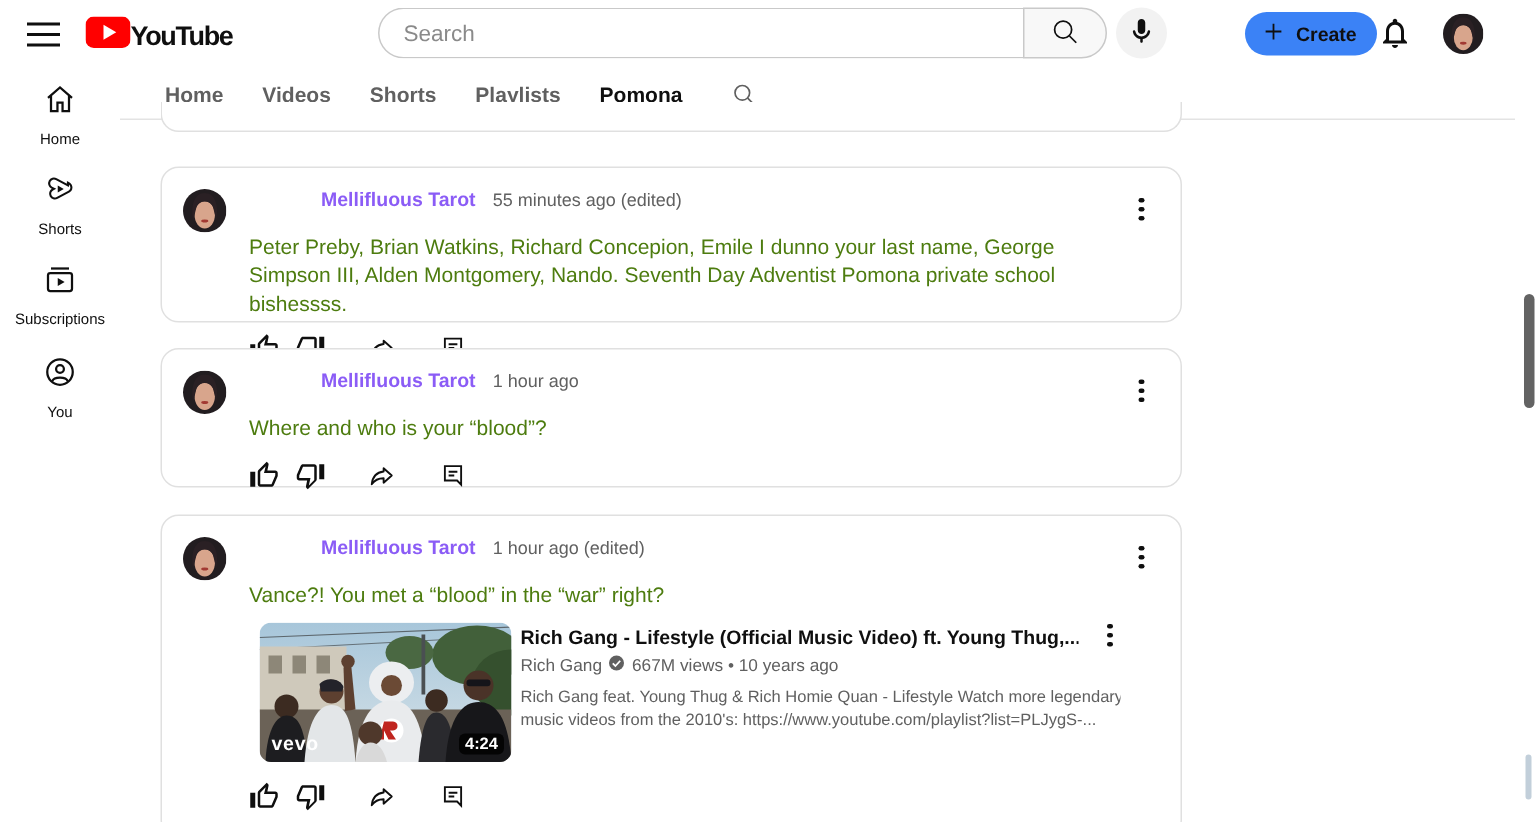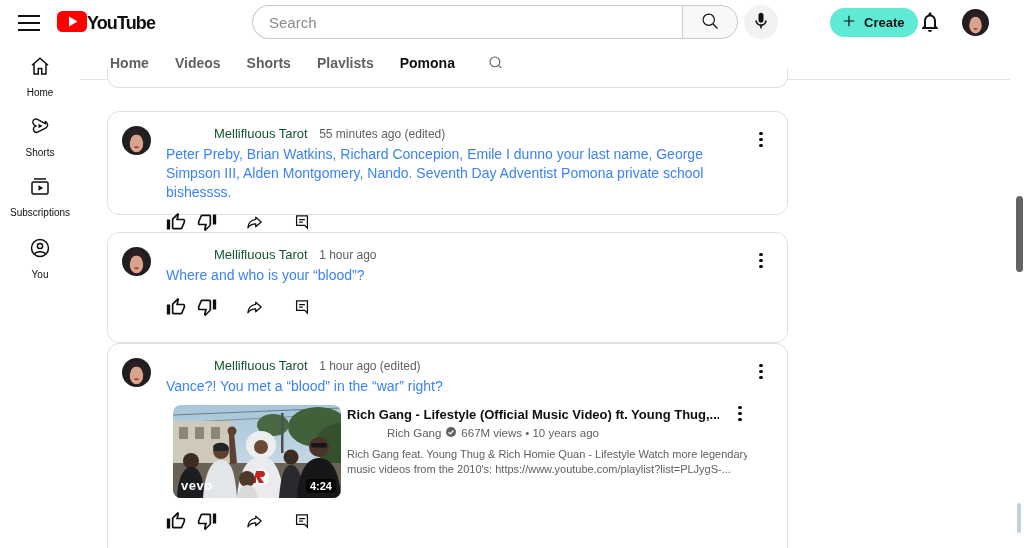--- a/index.html
+++ b/index.html
@@ -16,21 +16,21 @@
   #search-wrap { position:absolute; left:252px; top:5px; height:48px; display:flex; }
   #search-input { width:430px; height:34px; border:1px solid #c9c9c9; border-right:none;
                   border-radius:17px 0 0 17px; padding:0 16px; font-size:15px; outline:none;
                   font-family:"Liberation Sans",sans-serif; color:#0f0f0f; }
   #search-input::placeholder { color:#8a8a8a; }
   #search-btn { width:56px; height:34px; border:1px solid #c9c9c9; background:#f8f8f8;
                 border-radius:0 17px 17px 0; display:flex; align-items:center; justify-content:center; cursor:pointer; }
   #mic-btn { position:absolute; left:744px; top:5px; width:34px; height:34px; border-radius:50%;
              background:#f2f2f2; border:none; display:flex; align-items:center; justify-content:center; cursor:pointer; }
   #create-btn { position:absolute; left:830px; top:8px; height:29px; padding:0 14px 0 10px; border:none;
-                border-radius:15px; background:#5eead4; display:flex; align-items:center; gap:6px;
+                border-radius:15px; background:#3b82f6; display:flex; align-items:center; gap:6px;
                 font-size:13px; font-weight:bold; color:#0f0f0f; cursor:pointer; font-family:"Liberation Sans",sans-serif; }
   #bell-btn { position:absolute; left:917px; top:10px; width:26px; height:26px; background:none; border:none; cursor:pointer; }
   .avatar-photo { border-radius:50%; overflow:hidden; display:block; }
   #masthead-avatar { position:absolute; left:962px; top:9px; width:27px; height:27px; cursor:pointer; }
 
   
   #sidebar { position:absolute; left:0; top:46px; width:80px; height:502px; background:#fff; }
   .side-item { position:absolute; left:0; width:80px; display:flex; flex-direction:column;
                align-items:center; gap:5px; cursor:pointer; }
   .side-item .lbl { font-size:10px; color:#0f0f0f; }
@@ -45,23 +45,23 @@
   .tab.active::after { content:""; position:absolute; left:0; right:0; bottom:0; height:3px; background:#0f0f0f; }
   #tab-search { margin-left:6px; cursor:pointer; display:flex; align-items:center; }
 
   
   .card { position:absolute; left:107px; width:681px; background:#fff;
           border:1px solid #e0e0e0; border-radius:12px; }
   #card-partial { top:68px; height:20px; border-top:none; border-radius:0 0 12px 12px; }
   .post-avatar { position:absolute; left:14px; top:14px; width:29px; height:29px; cursor:pointer; }
   .post-main { margin:13px 70px 0 58px; }
   .post-head { line-height:16px; }
-  .author { font-size:13px; font-weight:normal; color:#14532d; cursor:pointer;padding-left:48px; }
+  .author { font-size:13px; font-weight:bold; color:#8b5cf6; cursor:pointer;padding-left:48px; }
   .ptime { font-size:12px; color:#606060; margin-left:7px; }
-  .post-text { margin-top:3px; font-size:14px; line-height:19px; color:#3b82f6; max-width:560px; }
+  .post-text { margin-top:14px; font-size:14px; line-height:19px; color:#4d7c0f; max-width:560px; }
   .kebab { position:absolute; right:17px; top:19px; width:18px; height:18px; background:none; border:none;
            cursor:pointer; display:flex; flex-direction:column; align-items:center; gap:2.6px; padding-top:1px; }
   .kebab i { width:3.2px; height:3.2px; border-radius:50%; background:#0f0f0f; }
   .actions { display:flex; align-items:center; height:20px; }
   .act { background:none; border:none; cursor:pointer; color:#0f0f0f; display:flex; align-items:center; padding:0; }
   .act + .act { margin-left:11px; }
   .act.share { margin-left:27px; }
   .act.comment { margin-left:27px; }
   #card1 .actions { margin-top:10px; }
   #card2 .actions { margin-top:12px; }
@@ -71,21 +71,21 @@
   .attachment { margin-top:9px; margin-left:7px; width:576px; position:relative; display:flex; }
   .thumb { position:relative; width:168px; height:93px; border-radius:8px; overflow:hidden; flex:none; cursor:pointer; }
   .thumb svg { display:block; }
   .vevo { position:absolute; left:8px; bottom:5px; color:#fff; font-weight:bold; font-size:13px;
           letter-spacing:0.5px; }
   .duration { position:absolute; right:5px; bottom:5px; background:rgba(0,0,0,0.82); color:#fff;
               font-size:11px; font-weight:bold; padding:1px 4px; border-radius:4px; }
   .vinfo { margin-left:6px; padding-top:1px; width:400px; }
   .vtitle { font-size:13px; font-weight:bold; color:#0f0f0f; line-height:17px; white-space:nowrap;
             overflow:hidden; max-width:372px; cursor:pointer; }
-  .vby { margin-top:3px; font-size:11.5px; color:#606060; display:flex; align-items:center; gap:4px;margin-left:40px; }
+  .vby { margin-top:3px; font-size:11.5px; color:#606060; display:flex; align-items:center; gap:4px; }
   .vdesc { margin-top:7px; font-size:11px; line-height:15px; color:#606060; }
   .vdesc div { white-space:nowrap; overflow:hidden; max-width:400px; }
   .vkebab { top:0; right:0; }
 
   
   #scroll-thumb { position:absolute; right:1px; top:196px; width:7px; height:76px; background:#636363; border-radius:4px; }
   #mini-scroll { position:absolute; right:3px; top:503px; width:4px; height:30px; background:#c2cfda; border-radius:2px; }
 </style>
 </head>
 <body>
@@ -242,21 +242,21 @@
       <button class="act comment">
         <svg width="20" height="20" viewBox="0 0 24 24" fill="none" stroke="#0f0f0f" stroke-width="1.5">
             <path d="M5.5 4.5h13v14.8l-3.2-3.3H5.5z"></path>
             <path d="M8.5 9h7M8.5 12h4.5"></path>
           </svg>
       </button>
     </div>
   </div>
 </div>
 
-<div class="card" id="card2" style="top:232px;height:111px">
+<div class="card" id="card2" style="top:232px;height:93px">
   <span class="post-avatar avatar-photo">
     <svg width="29" height="29" viewBox="0 0 32 32">
         <rect width="32" height="32" fill="#221d20"></rect>
         <ellipse cx="16" cy="19" rx="7.5" ry="10" fill="#d8a58c"></ellipse>
         <path d="M16 3C8 3 5.5 13 7.5 23L10 13c2-5 10-5 12 0l2.5 10C26.5 13 24 3 16 3Z" fill="#2a2024"></path>
         <ellipse cx="16" cy="23.5" rx="2.6" ry="1.1" fill="#a23a33"></ellipse>
       </svg>
   </span>
   <button class="kebab">
       <i></i>

